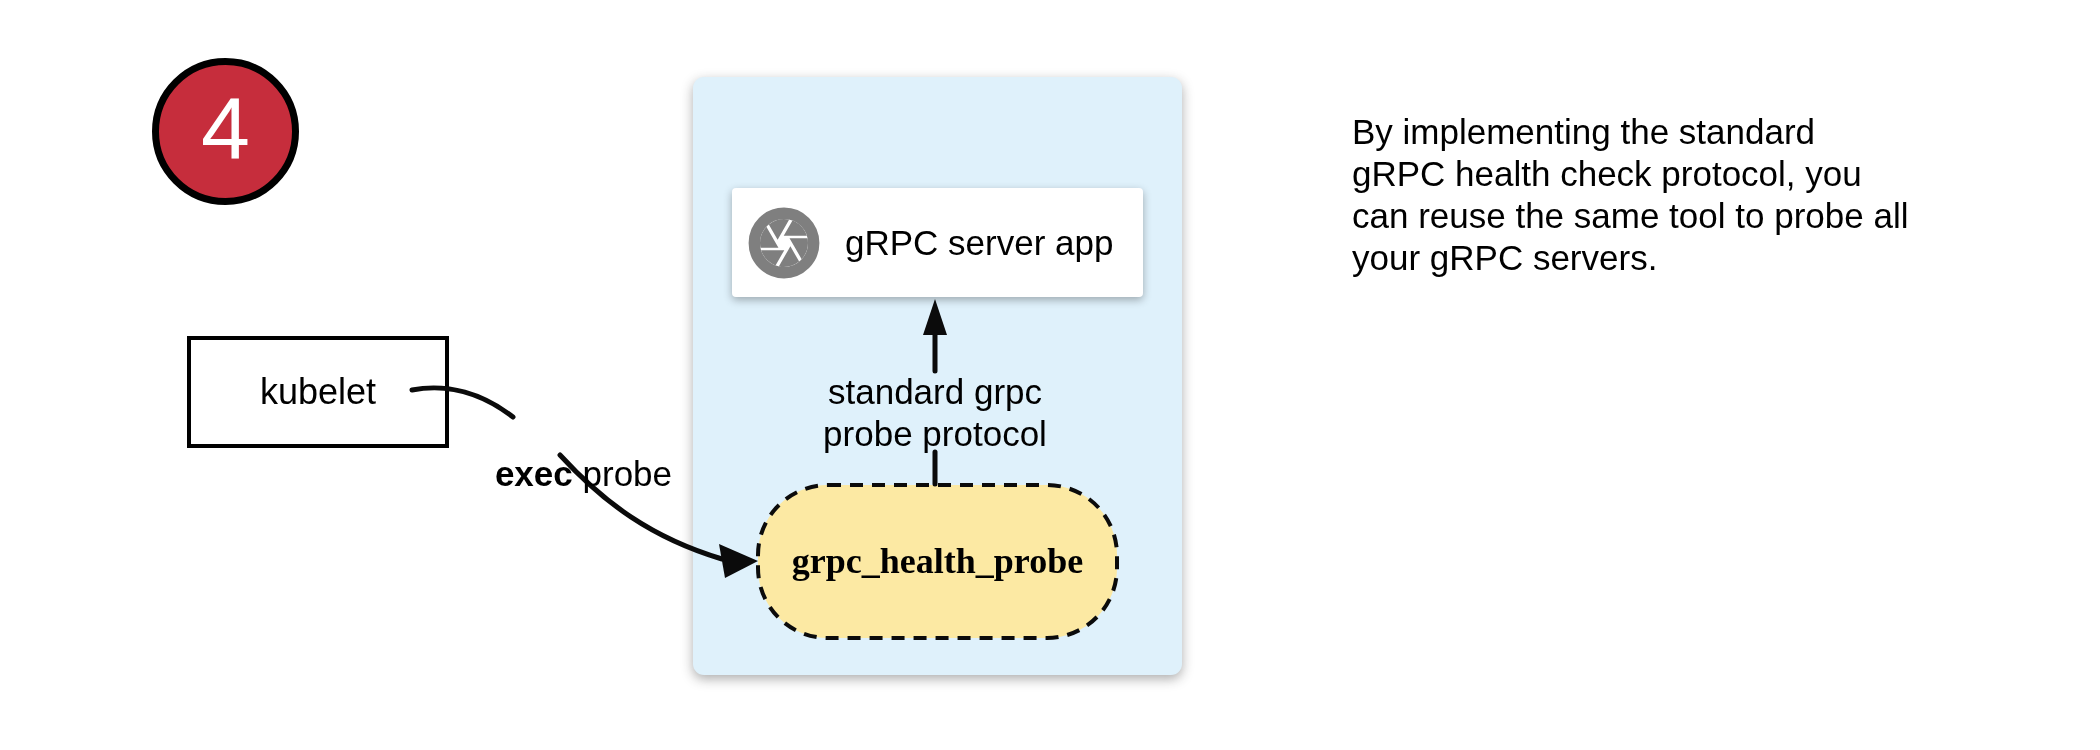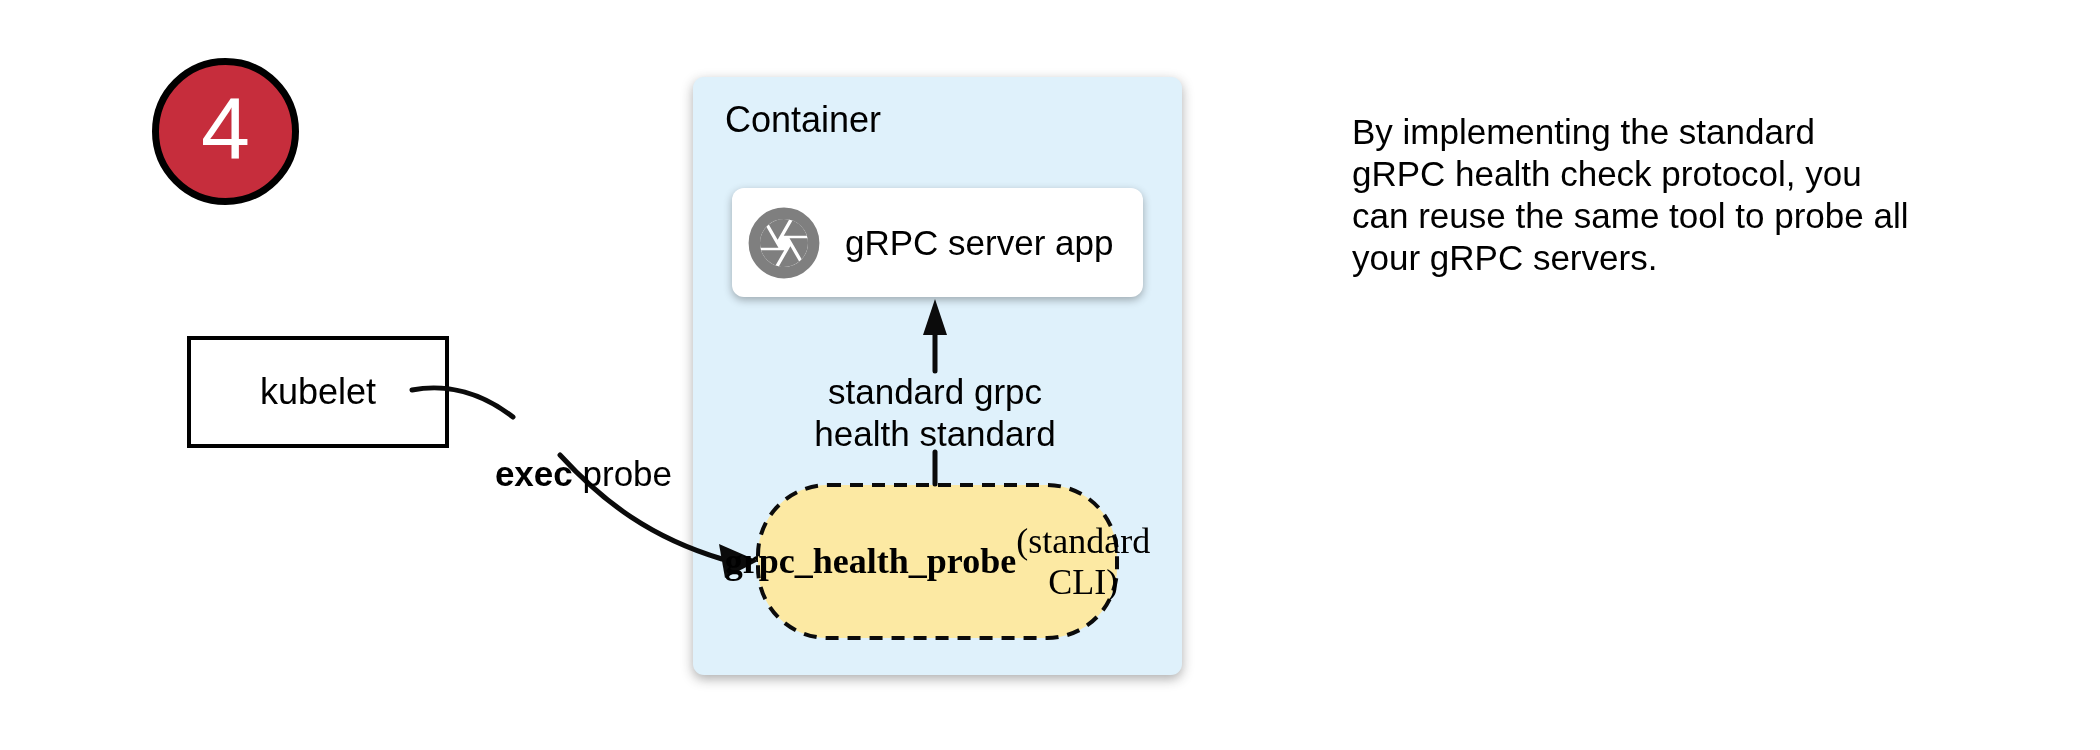--- a/index.html
+++ b/index.html
@@ -65,21 +65,21 @@
   .container-label {
     position: absolute;
     left: 32px; top: 22px;
     font-size: 36px;
   }
   .server-box {
     position: absolute;
     left: 39px; top: 111px;
     width: 411px; height: 109px;
     background: #ffffff;
-    border-radius: 12px;
+    border-radius: 4px;
     box-shadow: 0 3px 8px rgba(0,0,0,0.30);
     display: flex; align-items: center;
     padding-left: 16px;
     box-sizing: border-box;
   }
   .server-box .icon-wrap { width: 72px; height: 72px; flex: 0 0 auto; }
   .server-box .label { font-size: 35px; margin-left: 25px; }
 
   
   .protocol-label {
@@ -145,21 +145,20 @@
 
   <div class="abs step-badge">
     <span class="num">4</span>
   </div>
 
   <div class="abs kubelet-box">
     <span>kubelet</span>
   </div>
 
   <div class="abs container-box">
-    <div class="container-label">Container</div>
     <div class="server-box">
       <span class="icon-wrap">
         <svg viewBox="0 0 24 24" width="72" height="72" aria-hidden="true">
           <circle class="aperture-ring" cx="12" cy="12" r="9.9" fill="none" stroke-width="3.8"></circle>
           <g class="aperture-blades" transform="translate(2.4,2.4) scale(0.8)">
             <path d="M9.4 10.5l4.77-8.26C13.47 2.09 12.75 2 12 2c-2.4 0-4.6.85-6.32 2.25l3.66 6.35.06-.1zM21.54 9c-.92-2.92-3.15-5.26-6-6.34L11.88 9h9.66zm.26 1h-7.49l.29.5 4.76 8.25C21 16.97 22 14.61 22 12c0-.69-.07-1.35-.2-2zM8.54 12l-3.9-6.75C3.01 7.03 2 9.39 2 12c0 .69.07 1.35.2 2h7.49l-1.15-2zm-6.08 3c.92 2.92 3.15 5.26 6 6.34L12.12 15H2.46zm11.27 0l-3.9 6.76c.7.15 1.42.24 2.17.24 2.4 0 4.6-.85 6.32-2.25l-3.66-6.35-.93 1.6z"></path>
           </g>
         </svg>
       </span>
       <span class="label">gRPC server app</span>
@@ -177,25 +176,24 @@
     <line class="stroke-line" x1="935" y1="484" x2="935" y2="452"></line>
     <line class="stroke-line" x1="935" y1="371" x2="935" y2="333"></line>
     <polygon class="arrow-fill" points="935,299 923,335 947,335"></polygon>
   </svg>
 
   <div class="abs exec-label">
     <span class="b">exec</span><span> probe</span>
   </div>
 
   <div class="abs protocol-label">standard grpc
-health standard</div>
+probe protocol</div>
 
   <div class="abs probe-text">
     <span class="name">grpc_health_probe</span>
-    <span class="sub">(standard CLI)</span>
   </div>
 
   <div class="abs note-text">By implementing the standard
 gRPC health check protocol, you
 can reuse the same tool to probe all
 your gRPC servers.</div>
 
 </div>
 
 </body></html>

